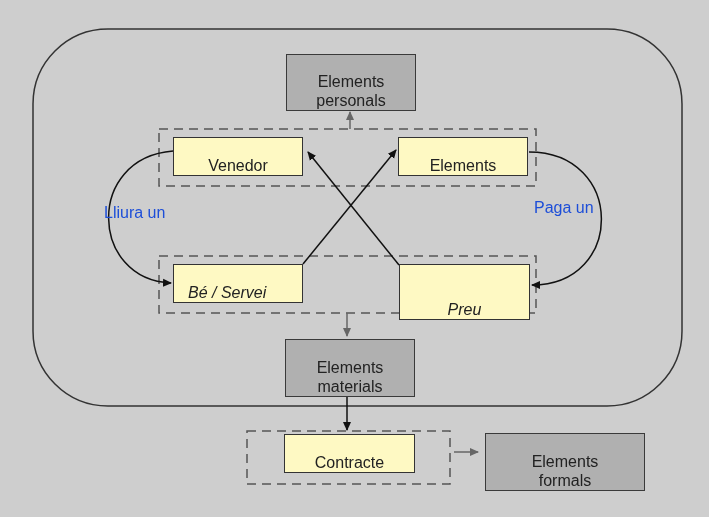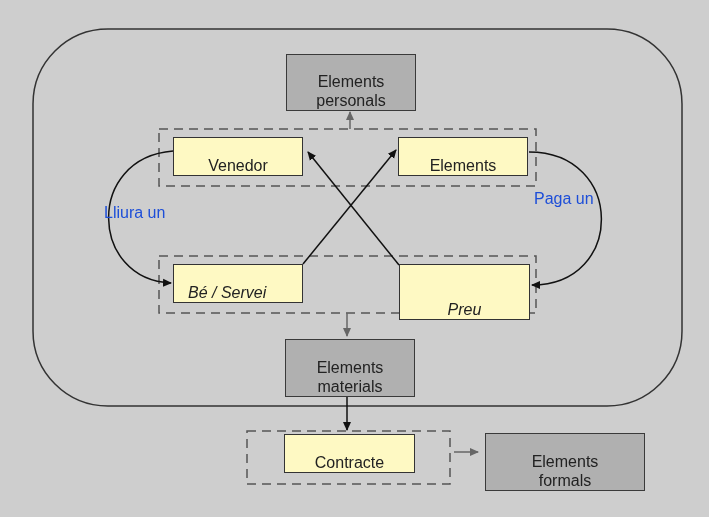--- a/index.html
+++ b/index.html
@@ -77,13 +77,13 @@
 <div class="box white" style="left:284px;top:434px;width:131px;height:39px;">
   <span>Contracte</span>
 </div>
 
 <div class="box grey" style="left:485px;top:433px;width:160px;height:58px;">
   <span style="white-space:pre-line;">Elements
 formals</span>
 </div>
 
 <div class="label" style="left:104px;top:204px;">Lliura un</div>
-<div class="label" style="left:534px;top:190px;">Paga un</div>
+<div class="label" style="left:534px;top:199px;">Paga un</div>
 
 </body></html>

